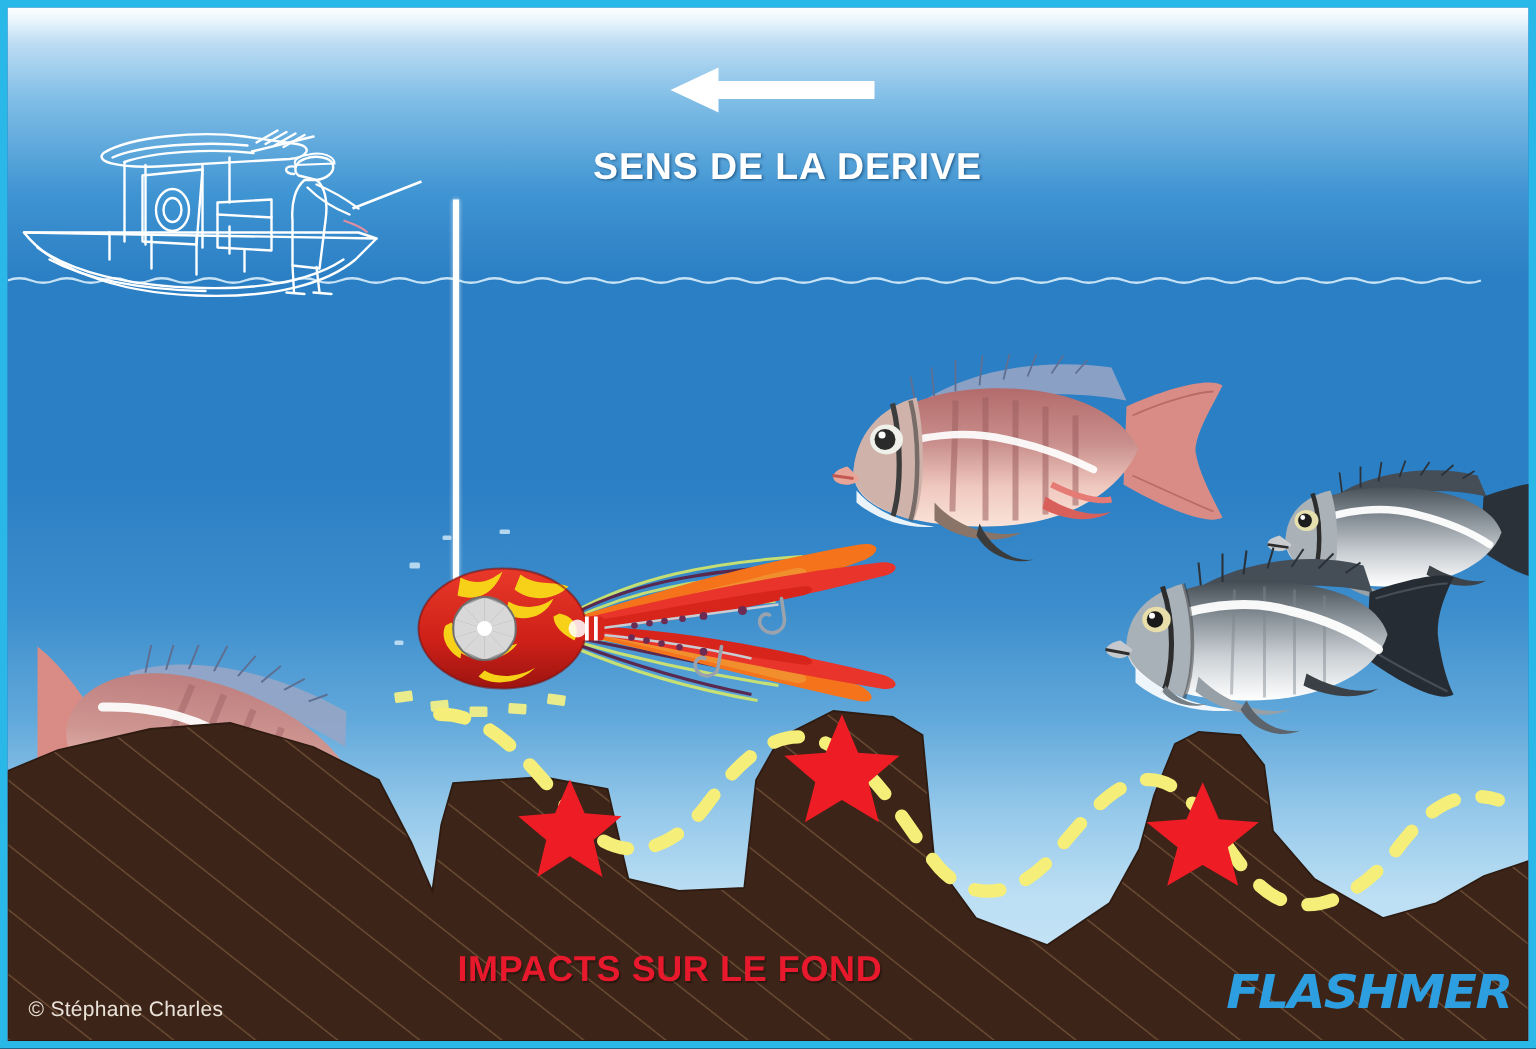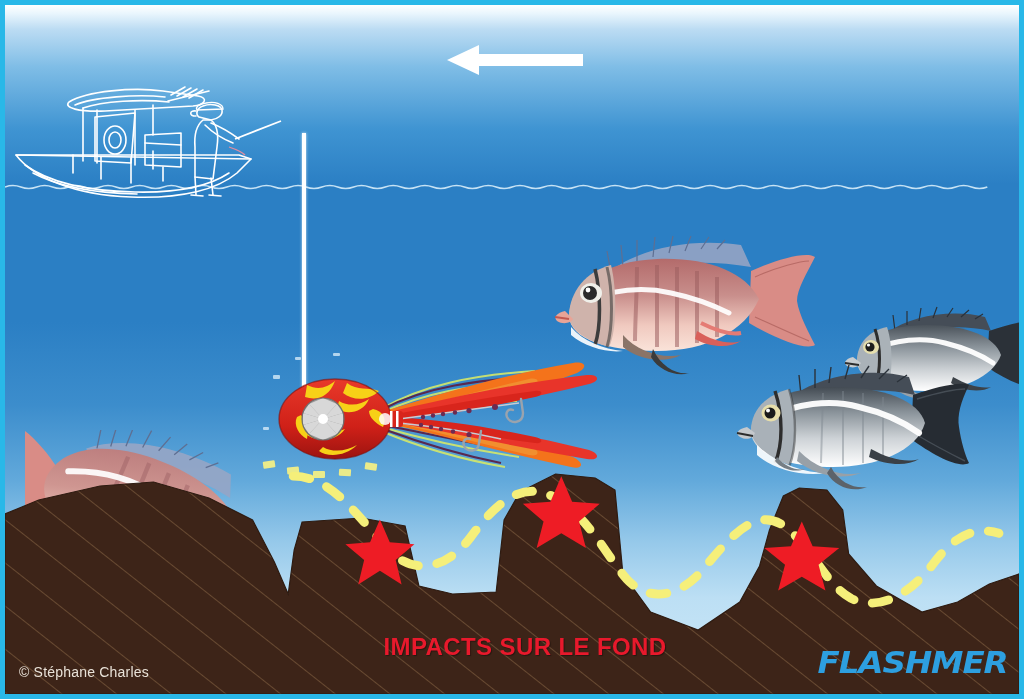--- a/index.html
+++ b/index.html
@@ -59,21 +59,21 @@
   .fish-pink-bottom{left:20px;top:425px;width:270px;height:200px;}
 
   
   .seabed{position:absolute;left:0;bottom:0;width:100%;height:260px;}
 
   
   .traject{position:absolute;left:0;top:0;width:100%;height:100%;}
 
   
   .impact-caption{
-    position:absolute;left:300px;top:628px;width:440px;text-align:center;
+    position:absolute;left:300px;top:628px;width:440px;
     color:#e8192c;font-size:24px;font-weight:bold;letter-spacing:.4px;
     text-shadow:1px 1px 1px rgba(0,0,0,.35);
     white-space:nowrap;
   }
   .brand{
     position:absolute;right:16px;bottom:14px;
     color:#2d9fe0;font-size:31px;font-weight:bold;font-style:italic;
     letter-spacing:-1px;
     font-family:"DejaVu Sans", sans-serif;
     transform:scaleX(1.05);
@@ -97,20 +97,21 @@
              t16 0 t16 0 t16 0 t16 0 t16 0 t16 0 t16 0 t16 0 t16 0 t16 0 t16 0 t16 0
              t16 0 t16 0 t16 0 t16 0 t16 0 t16 0 t16 0 t16 0 t16 0 t16 0 t16 0 t16 0
              t16 0 t16 0 t16 0 t16 0 t16 0 t16 0 t16 0 t16 0 t16 0 t16 0 t16 0 t16 0
              t16 0 t16 0 t16 0 t16 0 t16 0 t16 0 t16 0 t16 0 t16 0 t16 0 t16 0 t16 0
              t16 0 t16 0 t16 0 t16 0" fill="none" stroke="#cfe8f7" stroke-width="1.6"></path>
   </svg>
 
   <svg class="drift-arrow" viewBox="0 0 140 34">
     <path d="M2 17 L34 2 L34 11 L138 11 L138 23 L34 23 L34 32 Z" fill="#ffffff"></path>
   </svg>
+  <div class="drift-caption">SENS DE LA DERIVE</div>
 
   <svg class="boat" viewBox="0 0 270 125">
     <g fill="none" stroke="#ffffff" stroke-width="1.6" stroke-linejoin="round" stroke-linecap="round">
 
       <path d="M3 78 C20 100 60 118 118 120 C170 122 205 112 224 96 L238 82 L226 78 Z"></path>
       <path d="M3 78 L238 82"></path>
       <path d="M12 88 C34 104 72 114 122 115 C168 116 198 108 216 96"></path>
       <path d="M20 96 C44 109 78 116 124 117"></path>
 
       <path d="M60 78 L60 96 M88 80 L88 102 M118 81 L118 106"></path>

